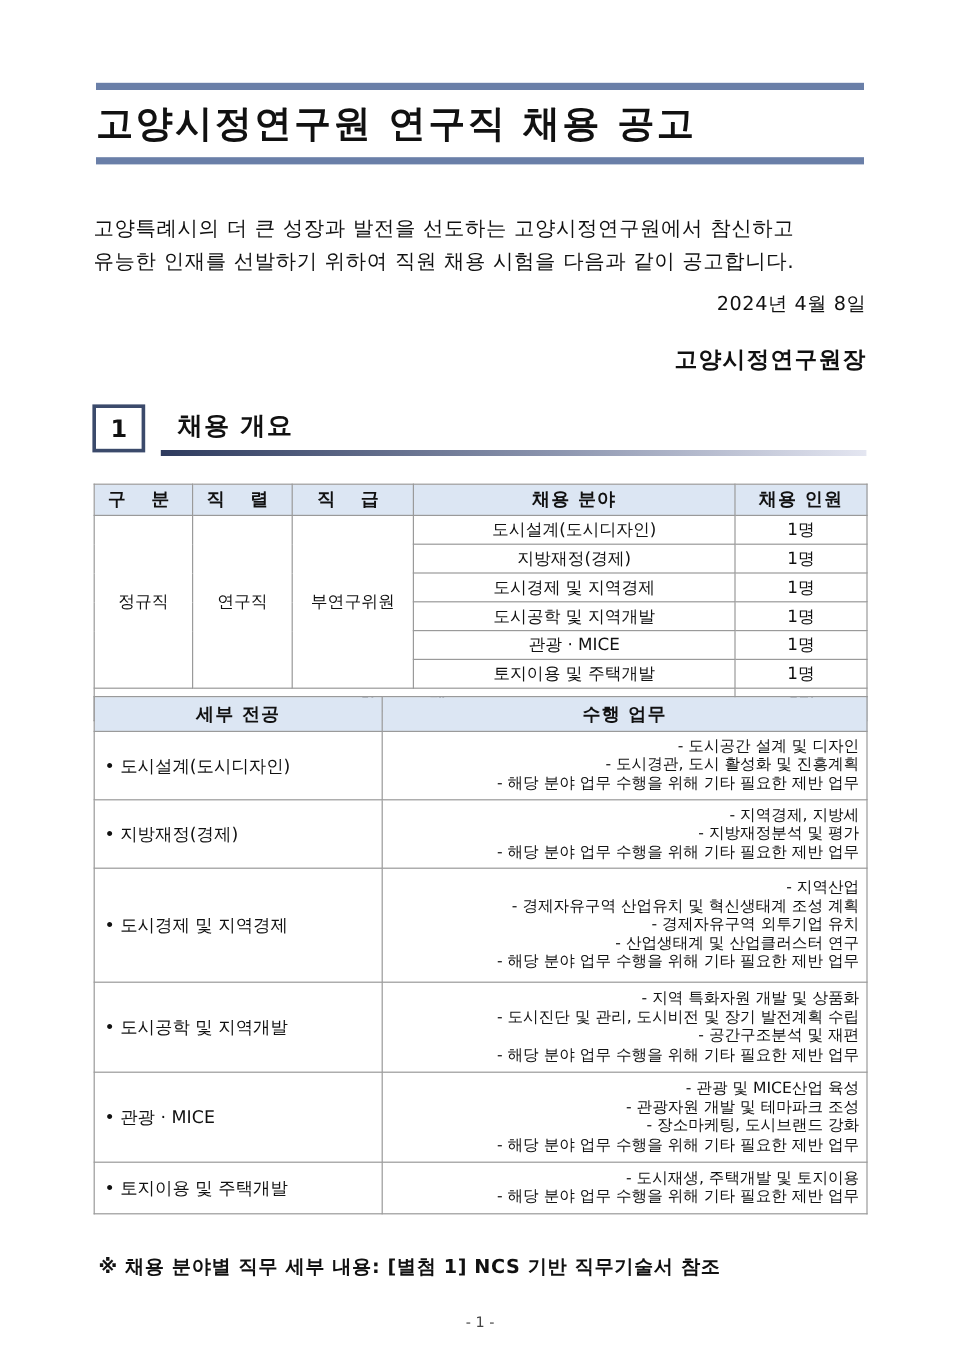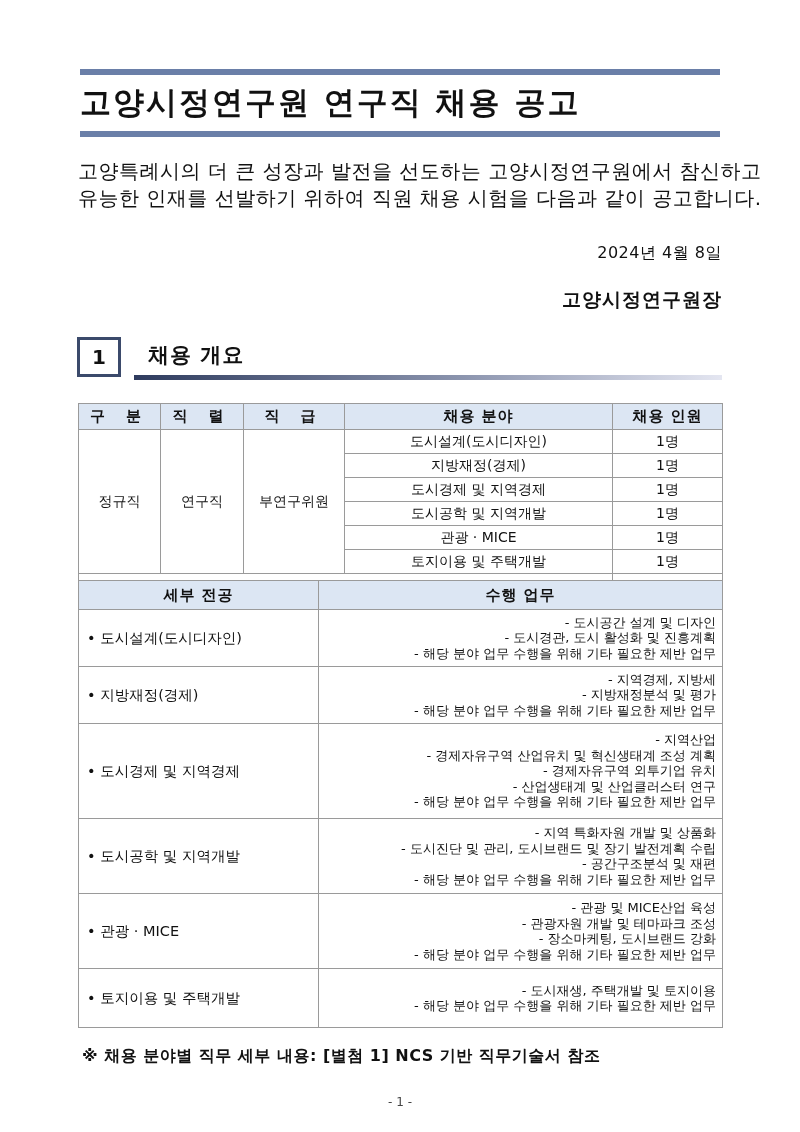--- a/index.html
+++ b/index.html
@@ -1,19 +1,19 @@
 <!DOCTYPE html>
 <html><head>
 <meta charset="utf-8">
 <style>
   html, body { margin:0; padding:0; background:#fff; }
   body { width:800px; height:1132px; position:relative; font-family:"DejaVu Sans", "Liberation Sans", sans-serif; color:#111; overflow:hidden; }
   .bar { position:absolute; left:80px; width:640px; height:6px; background:#6a7fa8; }
   .title { position:absolute; left:80px; width:640px; top:82px; font-size:31px; font-weight:bold; letter-spacing:2px; }
-  .intro { position:absolute; left:78px; width:646px; top:158px; font-size:20px; line-height:27px; text-align:justify; letter-spacing:0.5px; }
+  .intro { position:absolute; left:78px; width:646px; top:178px; font-size:17px; line-height:27px; text-align:justify; letter-spacing:0.5px; }
   .intro p { margin:0; white-space:nowrap; }
   .date { position:absolute; right:78px; top:243px; font-size:16px; letter-spacing:0.5px;margin-left:24px; }
   .signer { position:absolute; right:78px; top:287px; font-size:19px; font-weight:bold; letter-spacing:1px; }
   .sec-num { position:absolute; left:77px; top:337px; width:44px; height:40px; border:3px solid #3b4a6b; box-sizing:border-box; font-size:20px; font-weight:bold; display:flex; align-items:center; justify-content:center; background:#fff; }
   .sec-title { position:absolute; left:148px; top:341px; font-size:21px; font-weight:bold; letter-spacing:1px; }
   .sec-line { position:absolute; left:134px; top:375px; width:588px; height:5px; background:linear-gradient(to right, #2e3b5e, #8a93ad 55%, #e4e6f1); }
   table { position:absolute; border-collapse:collapse; font-size:14px; table-layout:fixed; }
   td, th { border:1px solid #9a9a9a; padding:0; text-align:center; vertical-align:middle; }
   th { background:#dce6f3; font-weight:bold; font-size:15px; letter-spacing:1px; }
   .t1 { left:78px; top:403px; width:644px; }
@@ -131,35 +131,35 @@
       <div>- 경제자유구역 산업유치 및 혁신생태계 조성 계획</div>
       <div>- 경제자유구역 외투기업 유치</div>
       <div>- 산업생태계 및 산업클러스터 연구</div>
       <div>- 해당 분야 업무 수행을 위해 기타 필요한 제반 업무</div>
     </td>
   </tr>
   <tr style="height:75px;">
     <td class="major">• 도시공학 및 지역개발</td>
     <td class="tasks">
       <div>- 지역 특화자원 개발 및 상품화</div>
-      <div>- 도시진단 및 관리, 도시브랜드 및 장기 발전계획 수립</div>
+      <div>- 도시진단 및 관리, 도시비전 및 장기 발전계획 수립</div>
       <div>- 공간구조분석 및 재편</div>
       <div>- 해당 분야 업무 수행을 위해 기타 필요한 제반 업무</div>
     </td>
   </tr>
   <tr style="height:75px;">
     <td class="major">• 관광 · MICE</td>
     <td class="tasks">
       <div>- 관광 및 MICE산업 육성</div>
       <div>- 관광자원 개발 및 테마파크 조성</div>
       <div>- 장소마케팅, 도시브랜드 강화</div>
       <div>- 해당 분야 업무 수행을 위해 기타 필요한 제반 업무</div>
     </td>
   </tr>
-  <tr style="height:59px;">
+  <tr style="height:43px;">
     <td class="major">• 토지이용 및 주택개발</td>
     <td class="tasks">
       <div>- 도시재생, 주택개발 및 토지이용</div>
       <div>- 해당 분야 업무 수행을 위해 기타 필요한 제반 업무</div>
     </td>
   </tr>
 </tbody>
   </table>
 
 <div class="note">※ 채용 분야별 직무 세부 내용: [별첨 1] NCS 기반 직무기술서 참조</div>

